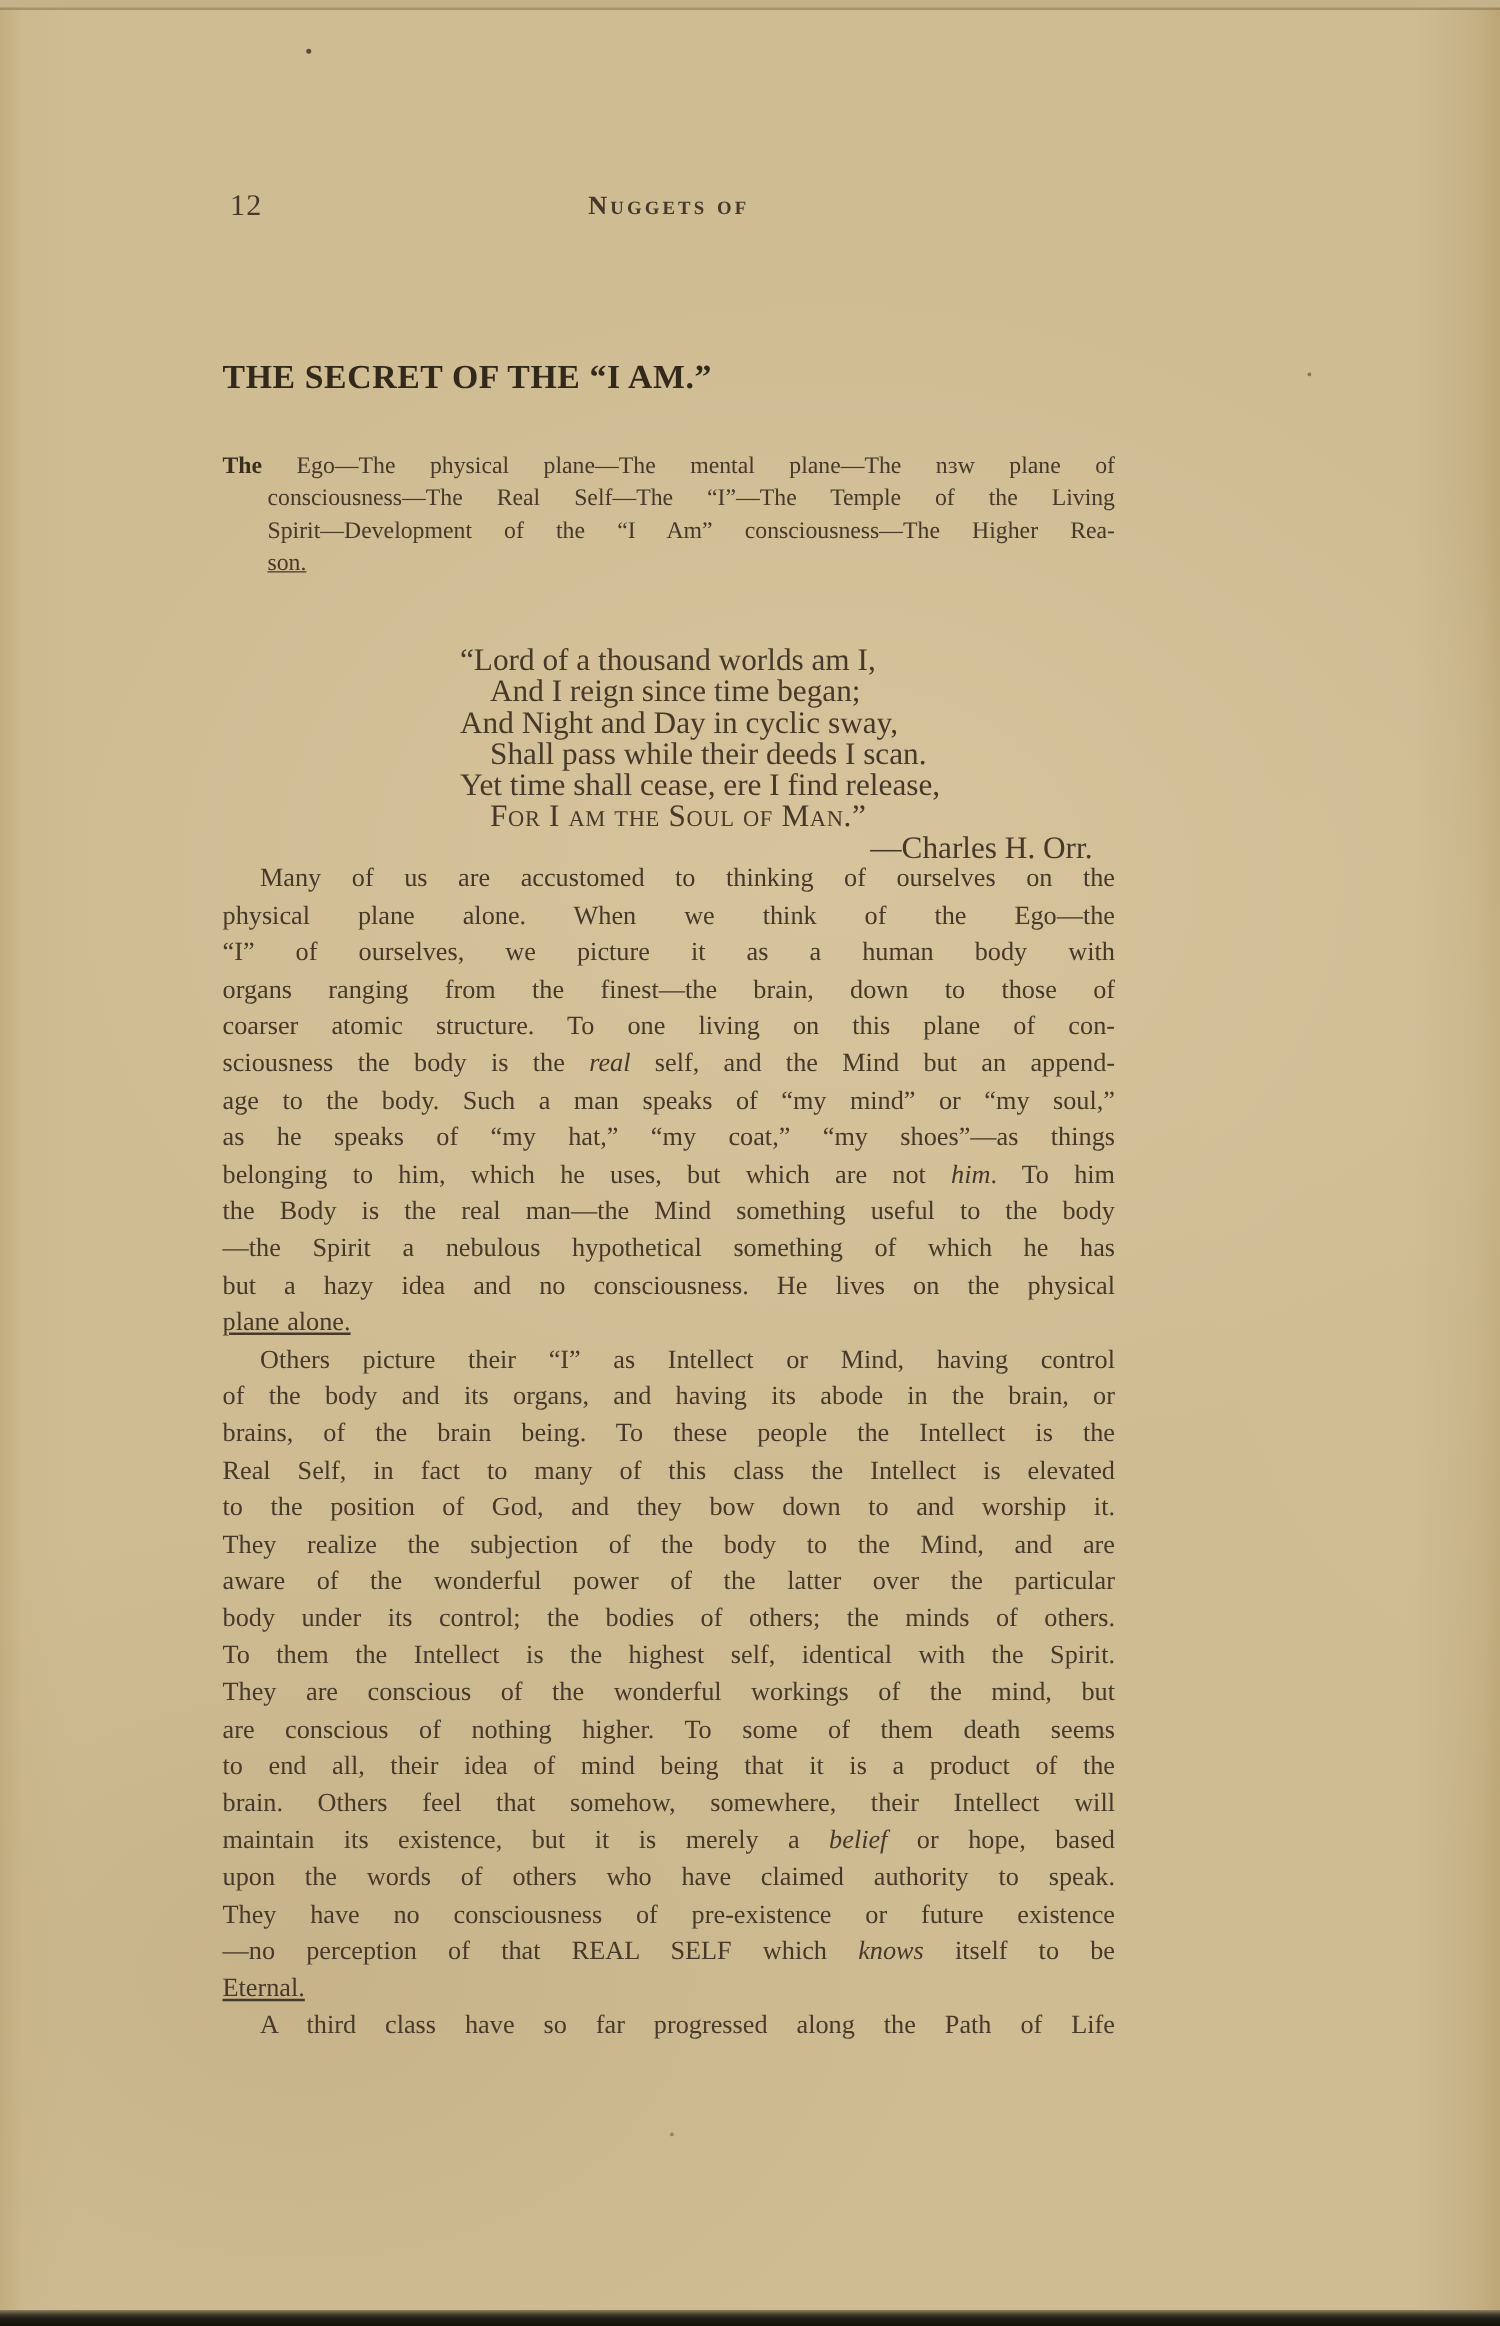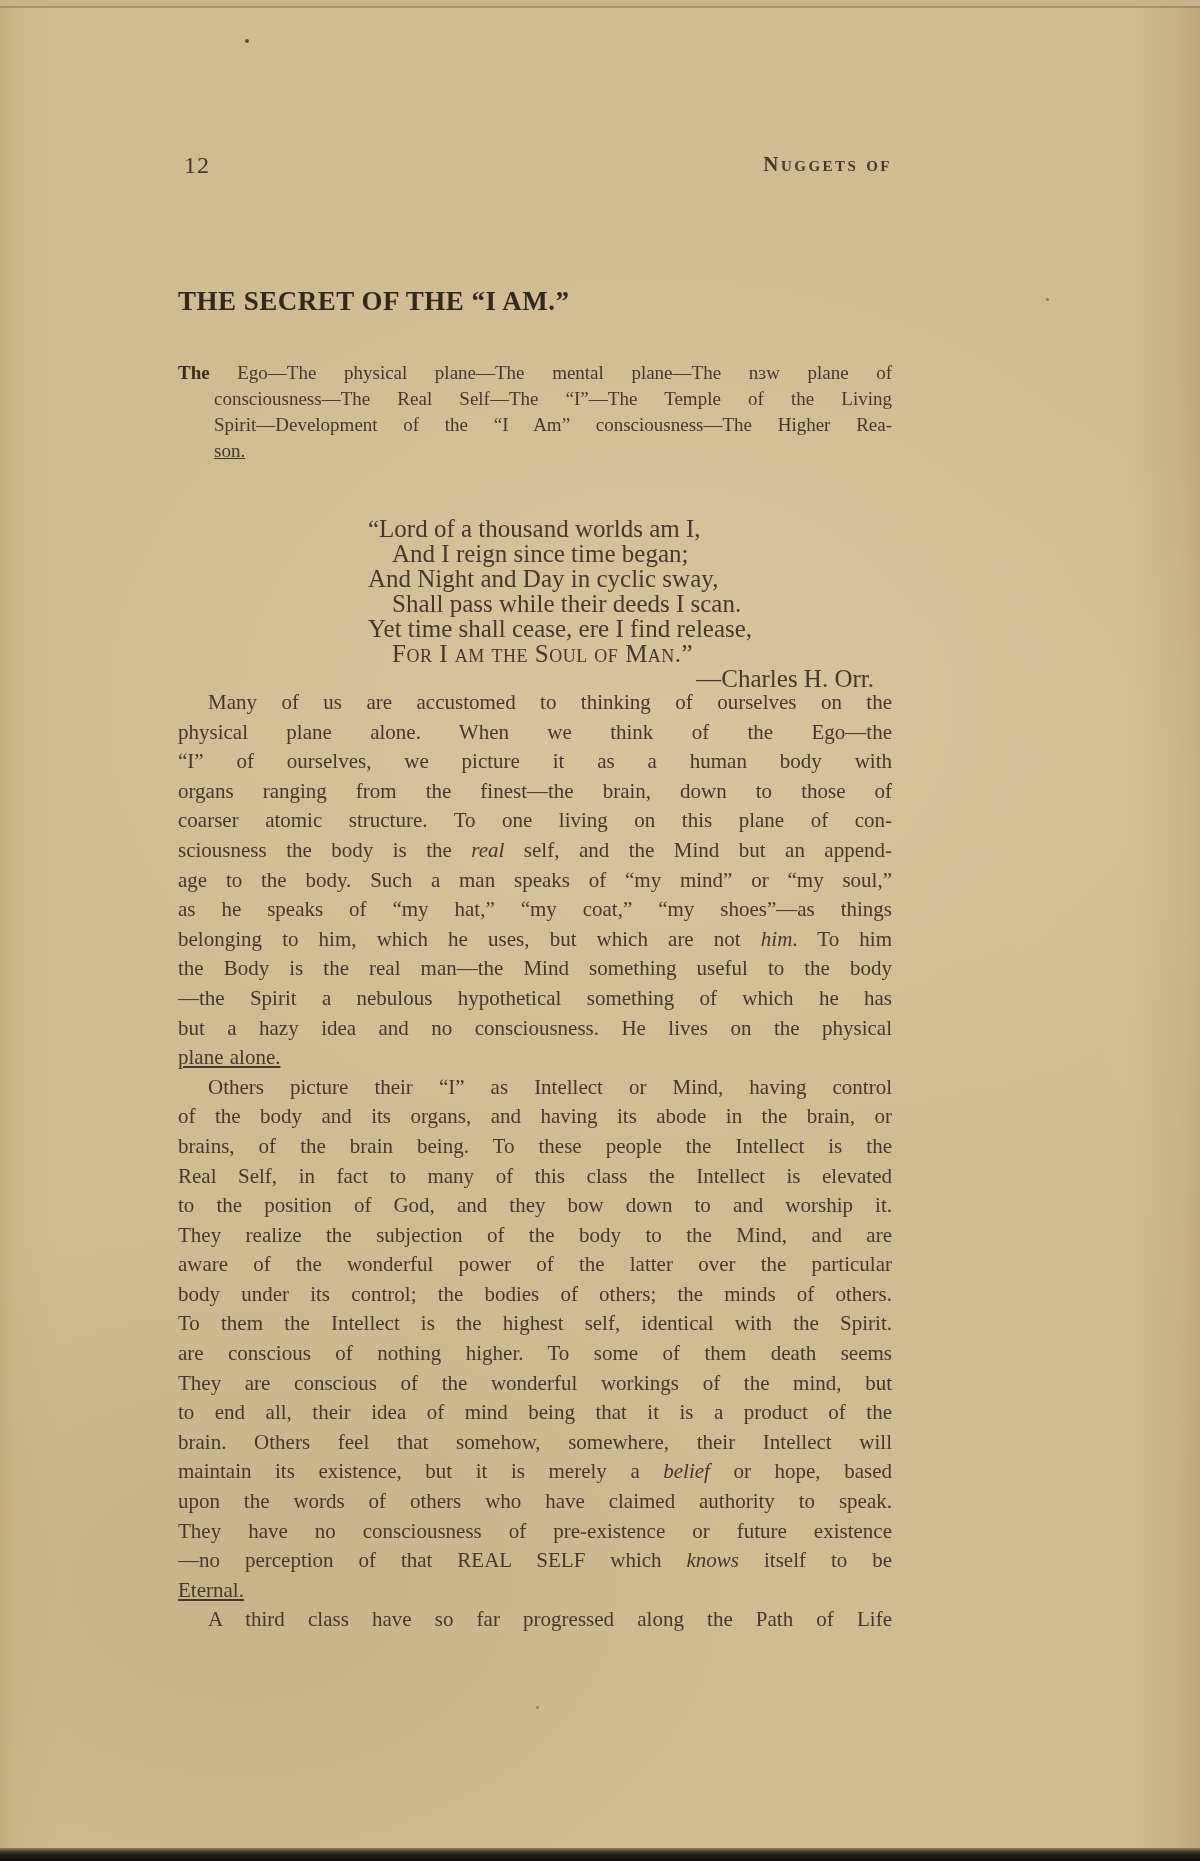--- a/index.html
+++ b/index.html
@@ -24,21 +24,21 @@
   .top-edge{position:absolute;top:0;left:0;right:0;height:6px;background:#c6b288;}
   .top-edge-line{position:absolute;top:6px;left:0;right:0;height:2px;background:rgba(120,102,70,.45);}
   .bottom-band{position:absolute;left:0;right:0;bottom:0;height:13px;
     background:linear-gradient(180deg,#8f7d5a 0,#3a352a 4px,#1e1c15 7px,#131209 13px);}
   .speck{position:absolute;border-radius:50%;background:#3b3022;opacity:.8;}
 
   .content{position:absolute;left:178px;width:714px;top:0;}
 
   .header-row{position:absolute;top:152px;left:0;width:100%;height:28px;}
   .pagenum{position:absolute;left:6px;top:0;font-size:24px;letter-spacing:1px;}
-  .running{position:absolute;left:0;width:100%;text-align:right;top:0;
+  .running{position:absolute;left:0;width:100%;text-align:center;top:0;
     font-size:21px;font-variant:small-caps;letter-spacing:2.5px;font-weight:600;}
 
   .title{position:absolute;top:286px;left:0;width:100%;text-align:left;
     font-size:27px;font-weight:700;letter-spacing:.5px;color:#33291b;margin:0;}
 
   .synopsis{position:absolute;top:360px;left:0;width:100%;font-size:19px;line-height:26px;}
   .synopsis .jline{padding-left:36px;}
   .synopsis .jline.first{padding-left:0;}
 
   .poem{position:absolute;top:516px;left:0;width:100%;font-size:25px;line-height:25px;}
@@ -111,22 +111,22 @@
         <div>
           <div class="jline pfirst">Others picture their “I” as Intellect or Mind, having control</div>
           <div class="jline">of the body and its organs, and having its abode in the brain, or</div>
           <div class="jline">brains, of the brain being. To these people the Intellect is the</div>
           <div class="jline">Real Self, in fact to many of this class the Intellect is elevated</div>
           <div class="jline">to the position of God, and they bow down to and worship it.</div>
           <div class="jline">They realize the subjection of the body to the Mind, and are</div>
           <div class="jline">aware of the wonderful power of the latter over the particular</div>
           <div class="jline">body under its control; the bodies of others; the minds of others.</div>
           <div class="jline">To them the Intellect is the highest self, identical with the Spirit.</div>
+          <div class="jline">They are conscious of the wonderful workings of the mind, but</div>
           <div class="jline">are conscious of nothing higher. To some of them death seems</div>
-          <div class="jline">They are conscious of the wonderful workings of the mind, but</div>
           <div class="jline">to end all, their idea of mind being that it is a product of the</div>
           <div class="jline">brain. Others feel that somehow, somewhere, their Intellect will</div>
           <div class="jline">maintain its existence, but it is merely a <em>belief</em> or hope, based</div>
           <div class="jline">upon the words of others who have claimed authority to speak.</div>
           <div class="jline">They have no consciousness of pre-existence or future existence</div>
           <div class="jline">—no perception of that REAL SELF which <em>knows</em> itself to be</div>
           <div class="jline endline">Eternal.</div>
         </div>
         <div>
           <div class="jline pfirst">A third class have so far progressed along the Path of Life</div>

